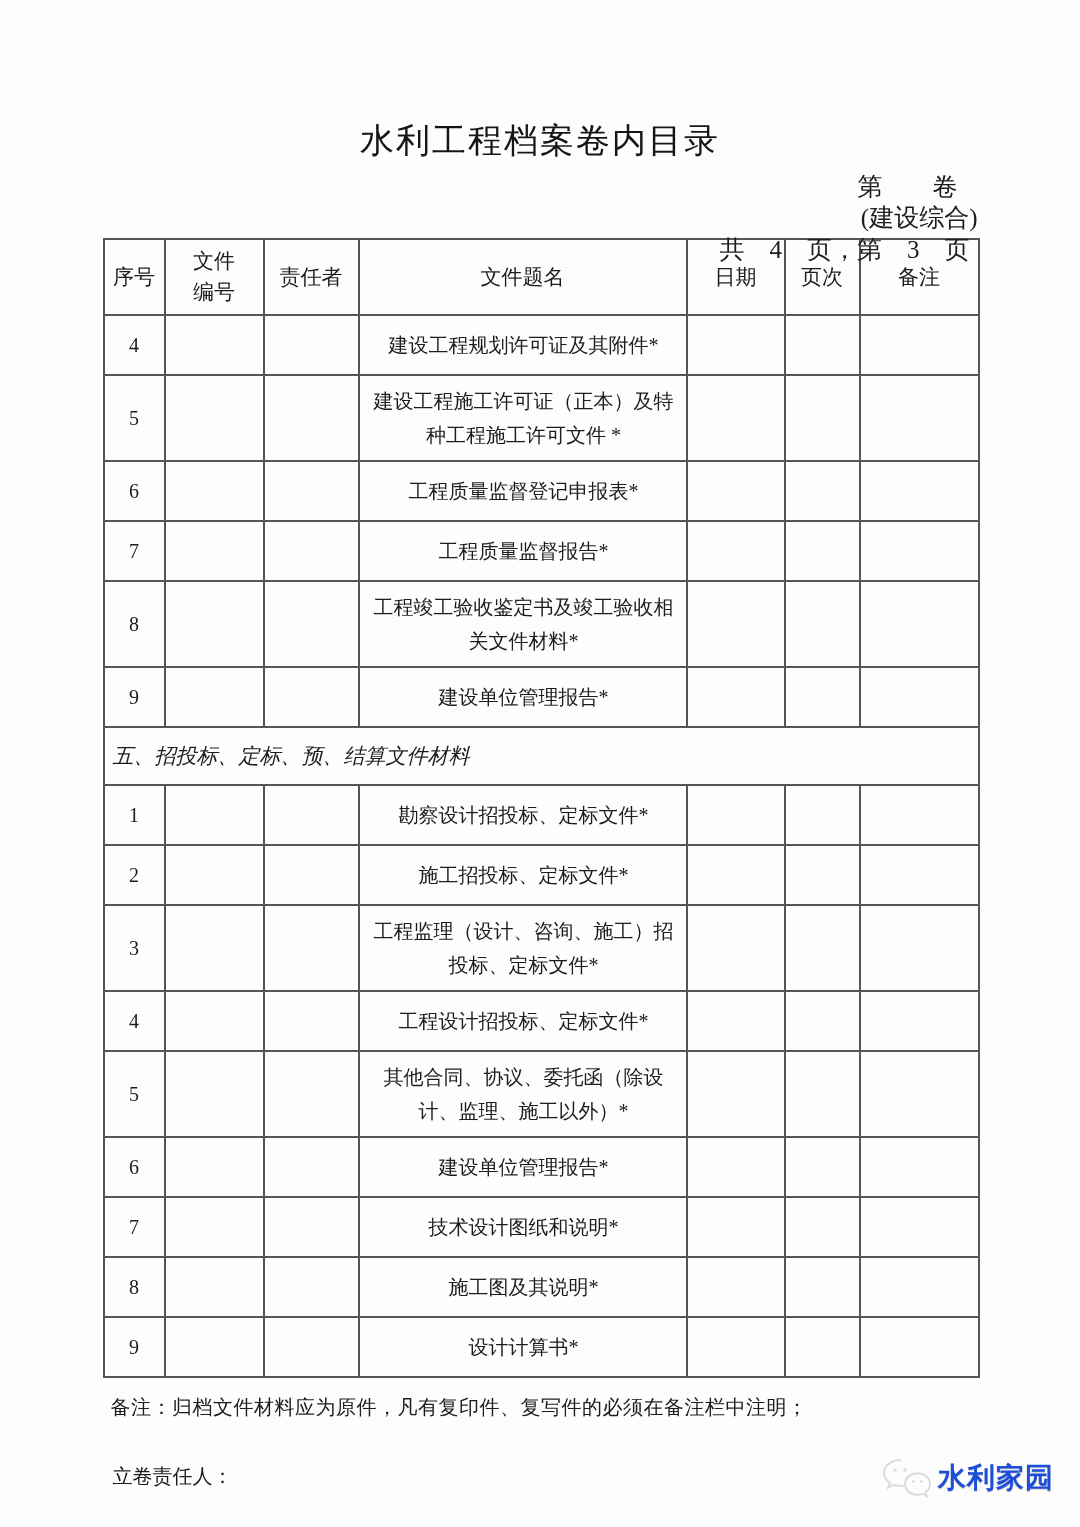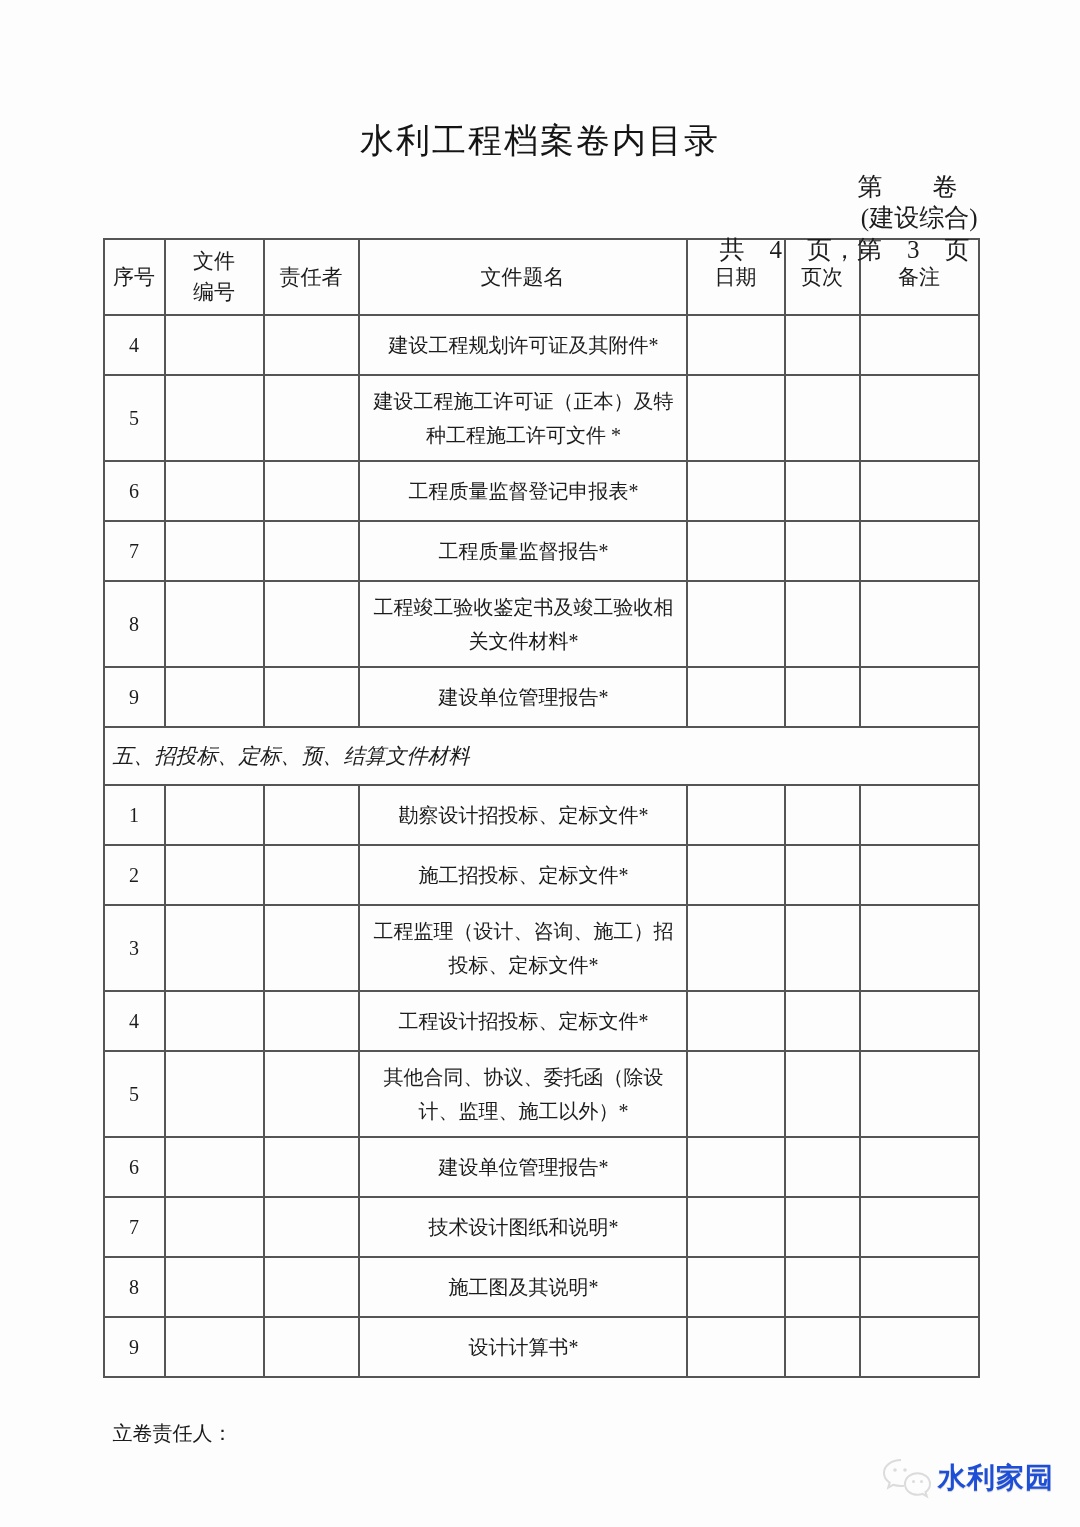--- a/index.html
+++ b/index.html
@@ -271,20 +271,21 @@
         <td></td>
         <td></td>
         <td class="c-title">设计计算书*</td>
         <td></td>
         <td></td>
         <td></td>
       </tr>
     </tbody>
   </table>
 
+  <div class="note-remark">备注：归档文件材料应为原件，凡有复印件、复写件的必须在备注栏中注明；</div>
   <div class="note-responsible">立卷责任人：</div>
 
 </div>
 
 <div class="watermark">
   <span>
     <svg width="52" height="42" viewBox="0 0 52 42">
       <g fill="none" stroke="#dcdcdc" stroke-width="2">
         <path d="M20 3 C10 3 3 9 3 16 c0 4 2.2 7.3 5.7 9.6 l-1.5 5 4.9-2.8 c2.4 0.8 5 1.2 7.9 1.2 1 0 2 -0.1 3 -0.2"></path>
         <path d="M49 27 c0 -6 -5.6 -10.8 -12.5 -10.8 S24 21 24 27 c0 6 5.6 10.8 12.5 10.8 1.8 0 3.6 -0.3 5.1 -0.9 l4.2 2.4 -1.3 -4.2 C47.4 33 49 30.2 49 27 z"></path>

